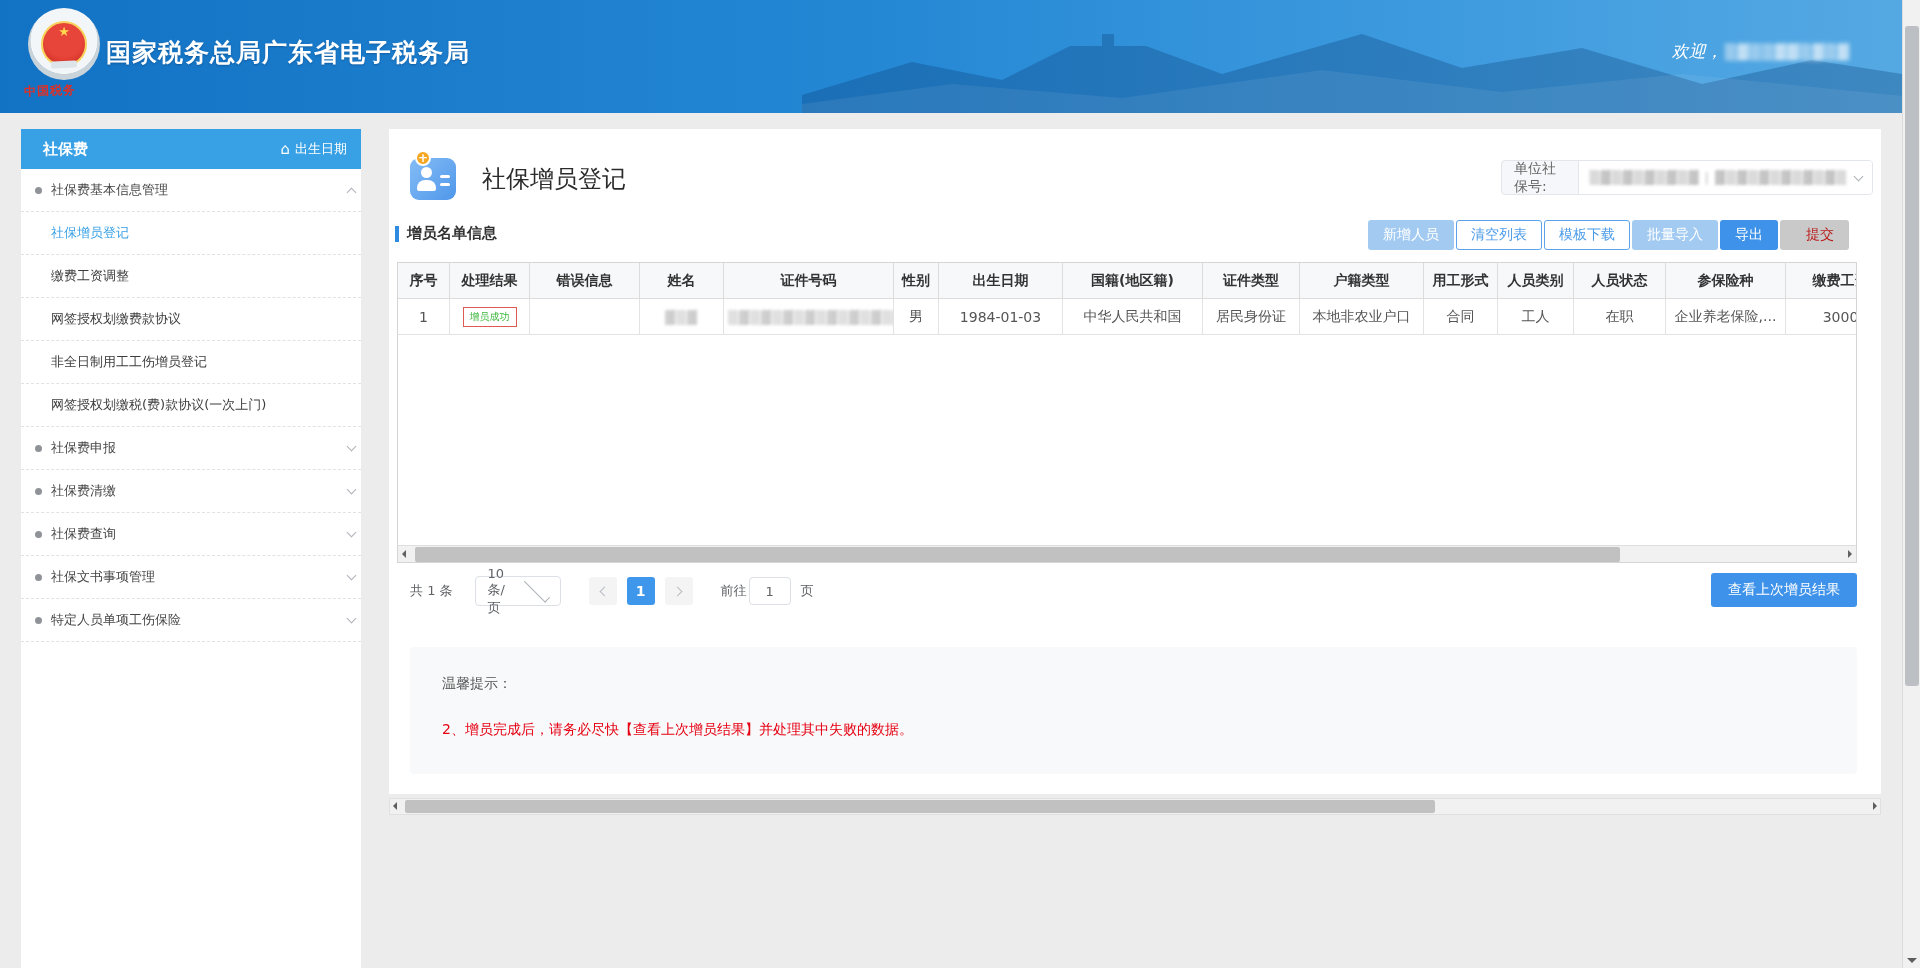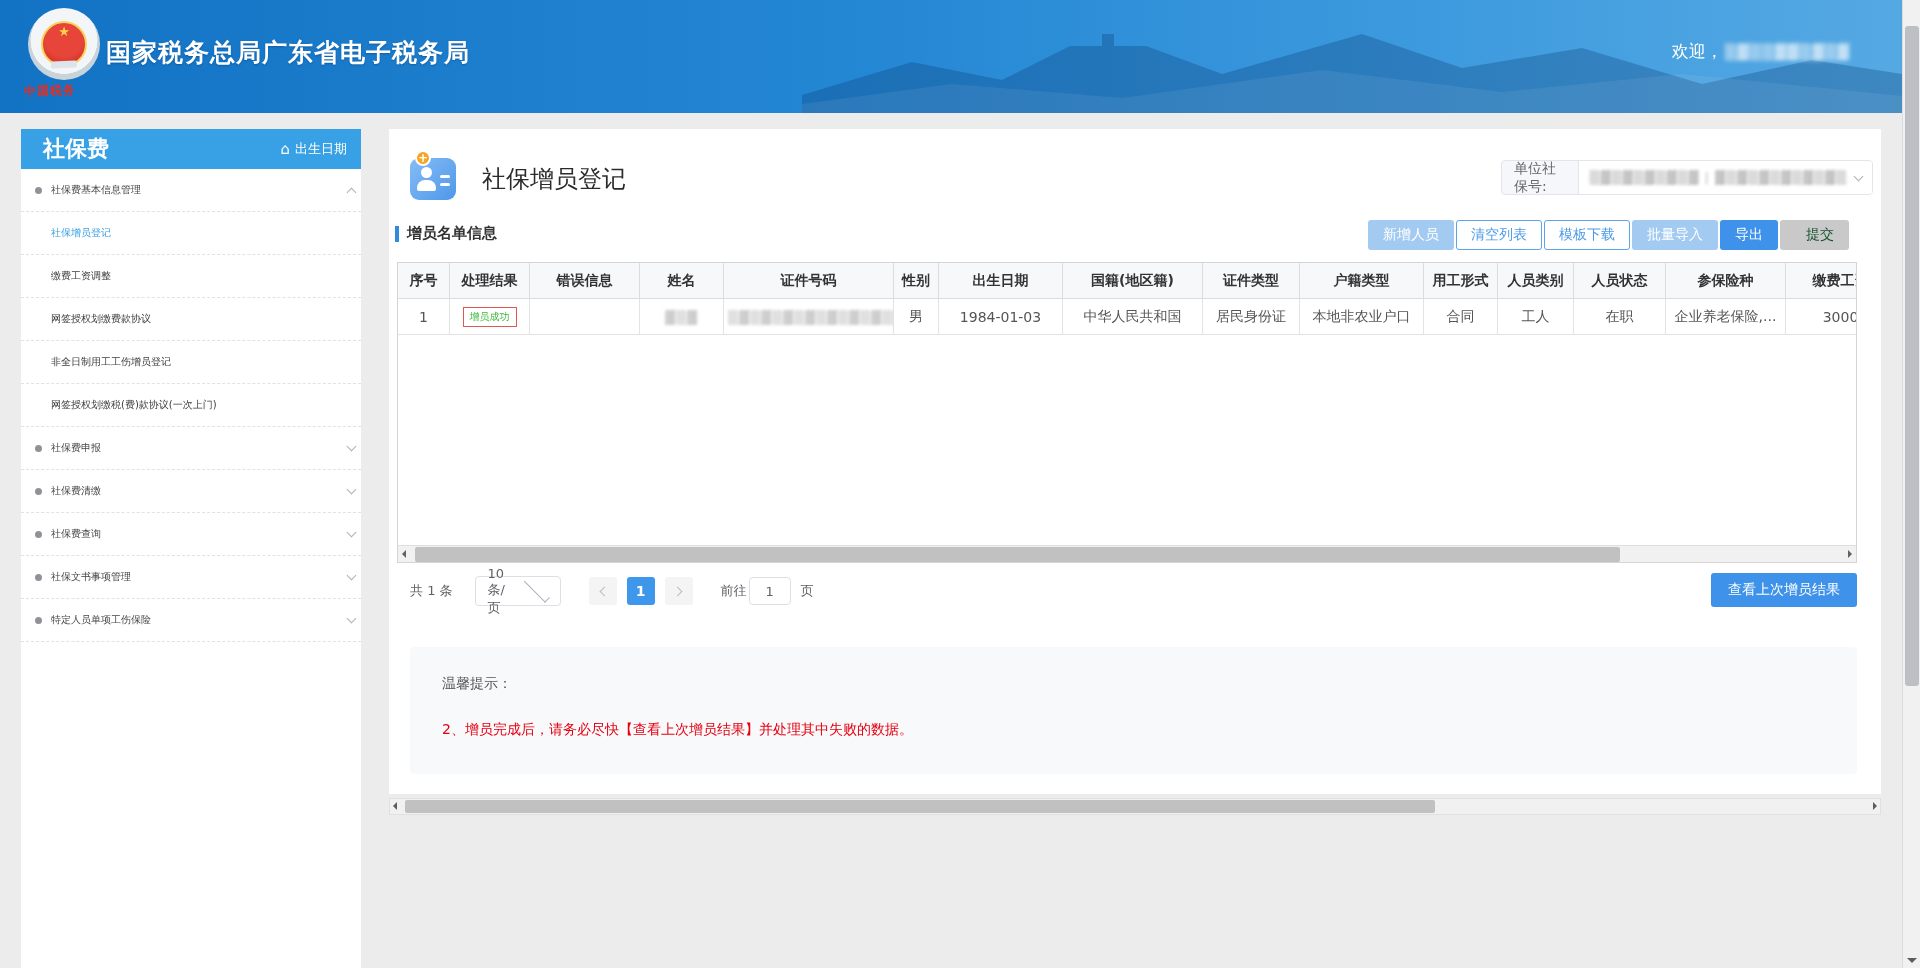--- a/index.html
+++ b/index.html
@@ -21,34 +21,34 @@
     position:relative; border:2px solid #f7d35e; }
   .emblem-star { position:absolute; left:0; right:0; top:2px; text-align:center;
     color:#ffd84d; font-size:13px; line-height:13px; }
   .emblem-ribbon { position:absolute; left:8px; bottom:-3px; width:26px; height:7px;
     background:#dde4ea; border-radius:2px; transform:rotate(-3deg); }
   .logo-caption { margin-top:2px; font-size:12px; font-weight:bold; color:#e03026;
     letter-spacing:1px; transform:rotate(-2deg); }
   .hdr-title { position:absolute; left:106px; top:36px; color:#fff; font-size:25px;
     font-weight:bold; letter-spacing:1px; text-shadow:0 1px 2px rgba(0,40,90,.35); }
   .welcome { position:absolute; right:52px; top:40px; color:#fff; font-size:17px;
-    display:flex; align-items:center; gap:2px; }
+    display:flex; align-items:center; gap:2px;font-style:italic; }
   .masked-light { color:rgba(255,255,255,.78); filter:blur(2px); font-size:15px; letter-spacing:1px; }
 
   
   .sidebar { position:absolute; left:21px; top:129px; width:340px; height:839px;
     background:#fff; }
   .sb-head { height:40px; background:#38a0e4; display:flex; align-items:center;
     padding:0 14px 0 22px; color:#fff; }
-  .sb-head-title { font-size:22px; font-weight:bold; flex:1; }
+  .sb-head-title { font-size:15px; font-weight:bold; flex:1; }
   .sb-home { display:flex; align-items:center; gap:5px; font-size:13px; cursor:pointer; }
   .home-glyph { font-size:15px; line-height:15px; }
   .sb-list { list-style:none; }
   .sb-item { height:43px; display:flex; align-items:center;
-    border-bottom:1px dashed #e2e2e2; font-size:10px; color:#454545; cursor:pointer;
+    border-bottom:1px dashed #e2e2e2; font-size:13px; color:#454545; cursor:pointer;
     padding-right:6px; position:relative; }
   .sb-item .bullet { width:7px; height:7px; border-radius:50%; background:#8f9398;
     margin:0 9px 0 14px; flex:0 0 auto; }
   .sb-item.lvl2 { padding-left:30px; color:#3c3c3c; }
   .sb-item.lvl2.active { color:#38a0e4; }
   .sb-item .sb-label { flex:1; white-space:nowrap; overflow:hidden; }
   .chev { display:inline-block; width:7px; height:7px;
     border-right:1.5px solid #aeb2b8; border-bottom:1.5px solid #aeb2b8;
     transform:rotate(45deg); flex:0 0 auto; margin-top:-3px; }
   .chev.up { transform:rotate(-135deg); margin-top:4px; }
@@ -88,21 +88,21 @@
   .sec-bar { width:4px; height:16px; background:#2f8be0; margin-right:8px; }
   .sec-title { font-size:15px; font-weight:bold; color:#333; }
 
   .toolbar { position:absolute; right:32px; top:91px; display:flex; gap:2px; }
   .btn { height:30px; padding:0 14px; font-size:14px; border-radius:3px;
     display:flex; align-items:center; justify-content:center; cursor:pointer;
     border:1px solid transparent; white-space:nowrap; }
   .b-light   { background:#a3cbf1; color:#fff; }
   .b-outline { background:#fff; border-color:#5ca3ea; color:#4d9ce8; }
   .b-primary { background:#3e92e9; color:#fff; }
-  .b-gray    { background:#c9c9c9; color:#14532d;padding-left:25px; }
+  .b-gray    { background:#c9c9c9; color:#b91c1c;padding-left:25px; }
 
   
   .tbl-wrap { position:absolute; left:8px; top:133px; width:1460px; height:301px;
     border:1px solid #d5d5d5; overflow:hidden; background:#fff; }
   table.grid { border-collapse:separate; border-spacing:0; table-layout:fixed;
     width:1498px; }
   .grid th { background:#f7f8fa; font-size:14px; font-weight:bold; color:#333;
     height:36px; text-align:center; border-right:1px solid #dcdcdc;
     border-bottom:1px solid #dcdcdc; padding:0 4px; overflow:hidden; white-space:nowrap; }
   .grid td { background:#fff; font-size:14px; color:#555; height:36px;

